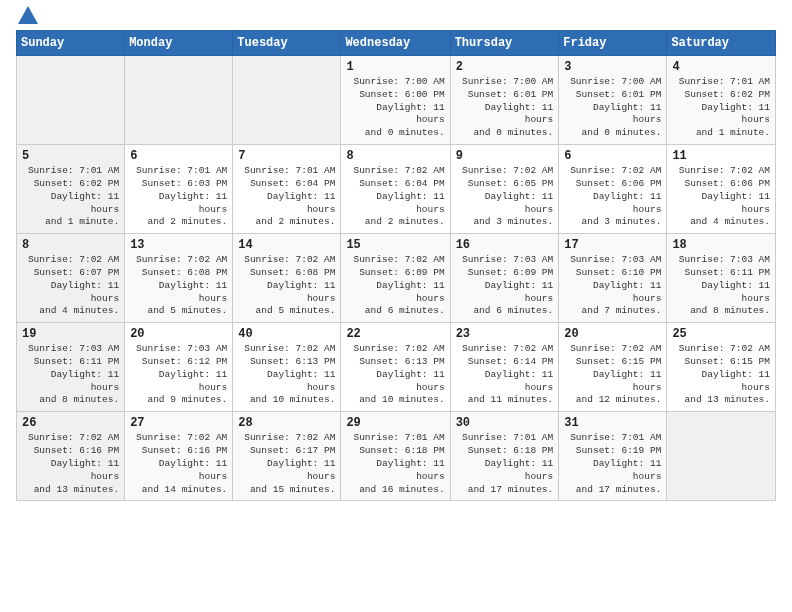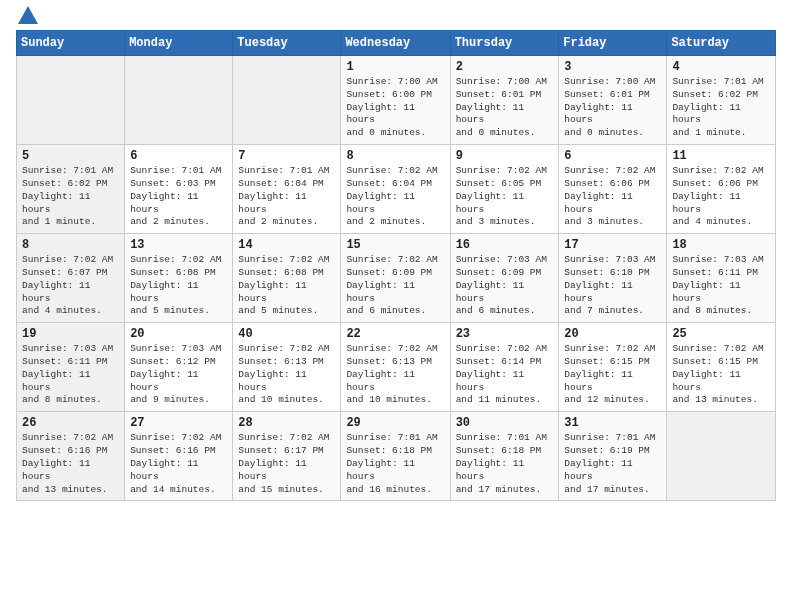--- a/index.html
+++ b/index.html
@@ -99,20 +99,21 @@
       font-size: 12px;
       font-weight: bold;
       color: #222;
       display: block;
       margin-bottom: 2px;
     }
     .day-info {
       font-size: 9.5px;
       line-height: 1.35;
       color: #333;
+      text-align: right;
     }
     .empty-cell {
       background: #f0f0f0 !important;
     }
   </style>
 </head>
 <body>
 
 <div class="page">
   <div class="header">

